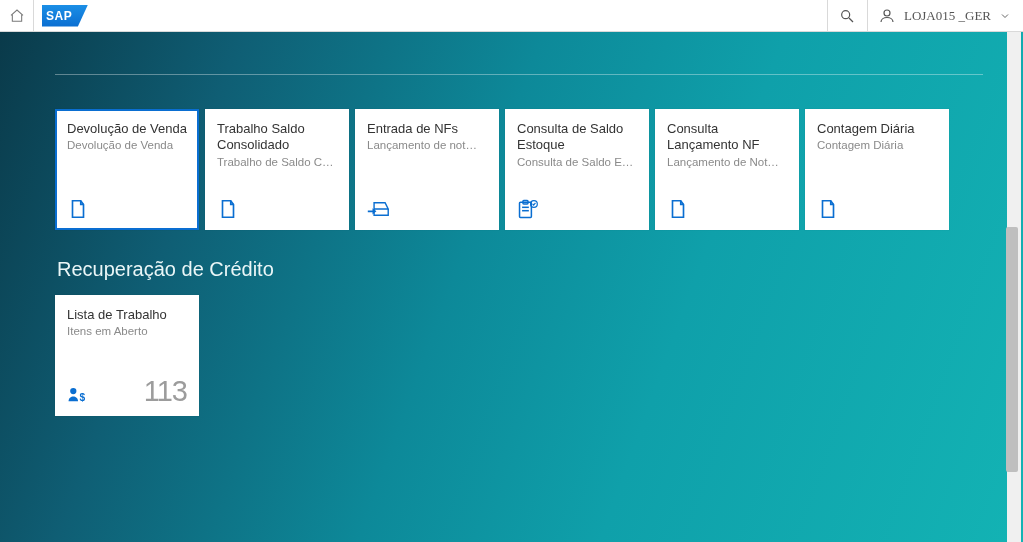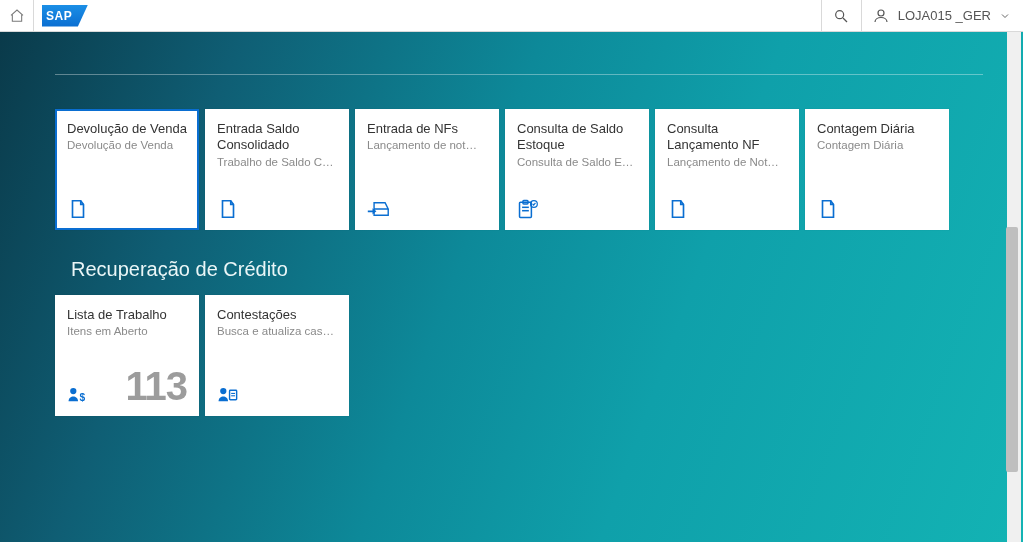--- a/index.html
+++ b/index.html
@@ -47,20 +47,21 @@
   .search-btn svg { width:16px; height:16px; stroke:#555; fill:none; stroke-width:1.8; }
   .user-chip {
     height: 32px;
     border-left: 1px solid #d9d9d9;
     display:flex; align-items:center;
     padding: 0 12px 0 10px;
     gap: 8px;
     color:#555;
     font-size: 13px;
     cursor:pointer;
+    font-family:Liberation Serif, serif;
   }
   .user-chip svg.user-ico { width:18px; height:18px; stroke:#555; fill:none; stroke-width:1.6; }
   .user-chip svg.chev { width:12px; height:12px; stroke:#555; fill:none; stroke-width:1.8; }
 
   
   .main {
     position: relative;
     height: calc(542px - 32px);
     background: linear-gradient(110deg, #0a3a4a 0%, #0f5e74 20%, #0d8999 45%, #0fa0aa 65%, #13b3b4 100%);
     overflow-y: auto;
@@ -71,21 +72,21 @@
   }
   .divider-line {
     height: 1px;
     background: rgba(255,255,255,0.35);
     margin: 42px 0 34px 0;
   }
   .section-title {
     color: #eaf6f7;
     font-size: 20px;
     font-weight: 300;
-    margin: 28px 0 14px 16px;
+    margin: 28px 0 14px 2px;
   }
 
   
   .tile-row { display:flex; flex-wrap:wrap; gap:6px; }
   .tile {
     width: 144px;
     height: 121px;
     background: #fff;
     padding: 12px 12px 10px 12px;
     display:flex; flex-direction:column;
@@ -115,21 +116,21 @@
     text-overflow: ellipsis;
   }
   .tile-spacer { flex:1; }
   .tile-icon { height: 26px; display:flex; align-items:flex-end; }
   .tile-icon svg, .tile-icon .ico { width:22px; height:22px; }
   .ico-stroke { fill:none; stroke:#0a6ed1; stroke-width:1.8; }
   .ico-fill { fill:#0a6ed1; }
   .ico-stroke-thin { fill:none; stroke:#0a6ed1; stroke-width:1.4; }
 
   .tile-number-row { display:flex; align-items:flex-end; justify-content:space-between; }
-  .tile-big-number { font-size:40px; color:#9c9c9c; font-weight:700; letter-spacing:-1px; line-height:1; }
+  .tile-big-number { font-size:29px; color:#9c9c9c; font-weight:400; letter-spacing:-1px; line-height:1; }
 
   
   .scrollbar-track {
     position:absolute; right:2px; top:0; width:14px; height:100%;
     background:#f0f0f0;
   }
   .scrollbar-thumb {
     position:absolute; right:3px; top:195px; width:12px; height:245px;
     background:#bfbfbf; border-radius:2px;
   }
@@ -179,21 +180,21 @@
         <div class="tile-spacer"></div>
         <div class="tile-icon">
           <svg viewBox="0 0 24 24">
               <path class="ico-stroke" d="M6 3h9l3 4v14H6z"></path>
               <path class="ico-stroke" d="M15 3v4h3"></path>
             </svg>
         </div>
       </div>
 
       <div class="tile">
-        <div class="tile-title">Entrada Saldo Consolidado</div>
+        <div class="tile-title">Trabalho Saldo Consolidado</div>
         <div class="tile-sub">Trabalho de Saldo C…</div>
         <div class="tile-spacer"></div>
         <div class="tile-icon">
           <svg viewBox="0 0 24 24">
               <path class="ico-stroke" d="M6 3h9l3 4v14H6z"></path>
               <path class="ico-stroke" d="M15 3v4h3"></path>
             </svg>
         </div>
       </div>
 
@@ -266,34 +267,20 @@
             <svg viewBox="0 0 28 24">
                 <circle class="ico-fill" cx="8" cy="7" r="4"></circle>
                 <path class="ico-fill" d="M2 20c0-4 3-6 6-6s6 2 6 6H2z"></path>
                 <text x="16" y="20" font-size="13" font-weight="700" fill="#0a6ed1">$</text>
               </svg>
           </span>
           <span class="tile-big-number">113</span>
         </div>
       </div>
 
-      <div class="tile">
-        <div class="tile-title">Contestações</div>
-        <div class="tile-sub">Busca e atualiza cas…</div>
-        <div class="tile-spacer"></div>
-        <div class="tile-icon">
-          <svg viewBox="0 0 28 24">
-              <circle class="ico-fill" cx="8" cy="7" r="4"></circle>
-              <path class="ico-fill" d="M2 20c0-4 3-6 6-6s6 2 6 6H2z"></path>
-              <rect class="ico-stroke" x="16" y="6" width="9" height="12" rx="1"></rect>
-              <line class="ico-stroke-thin" x1="18" y1="10" x2="23" y2="10"></line>
-              <line class="ico-stroke-thin" x1="18" y1="13" x2="23" y2="13"></line>
-            </svg>
-        </div>
-      </div>
 
     </div>
 
   </div>
 
   <div class="scrollbar-track">
     <div class="scrollbar-thumb"></div>
   </div>
 </div>
 

